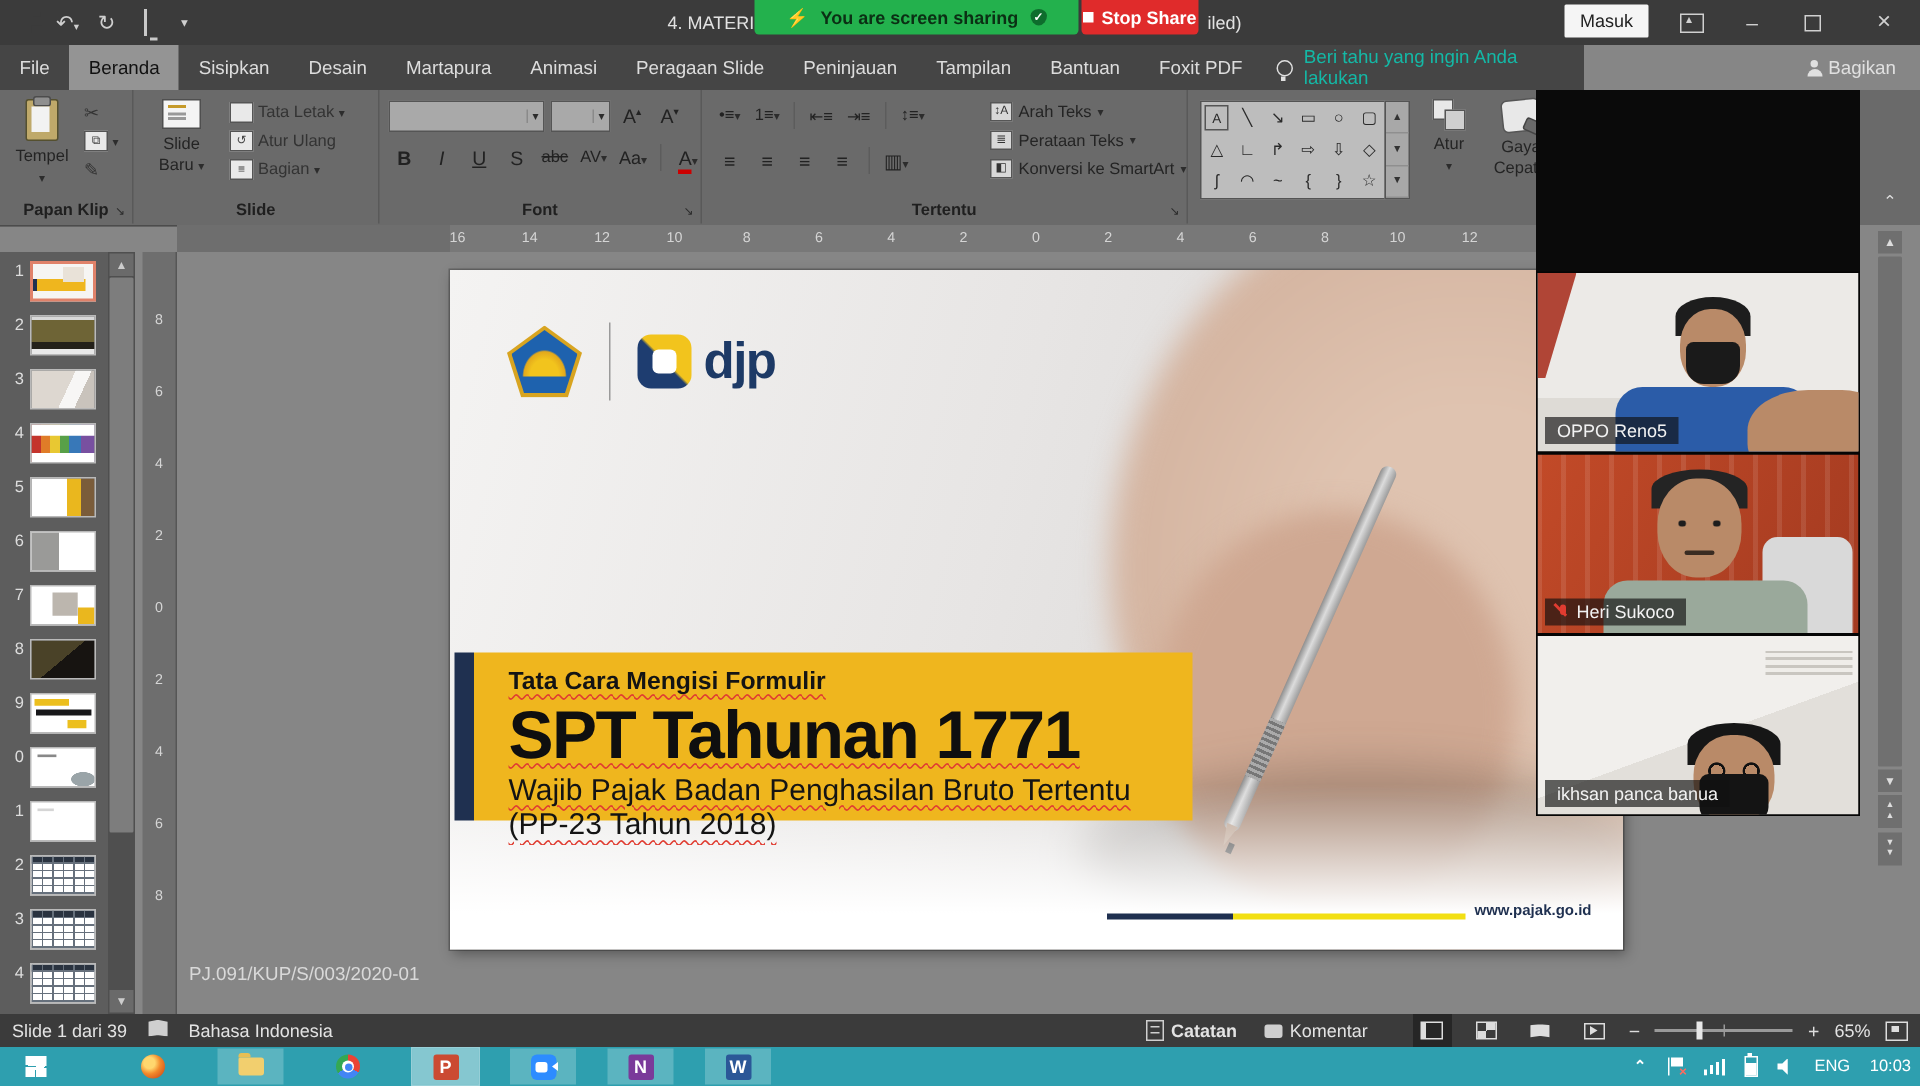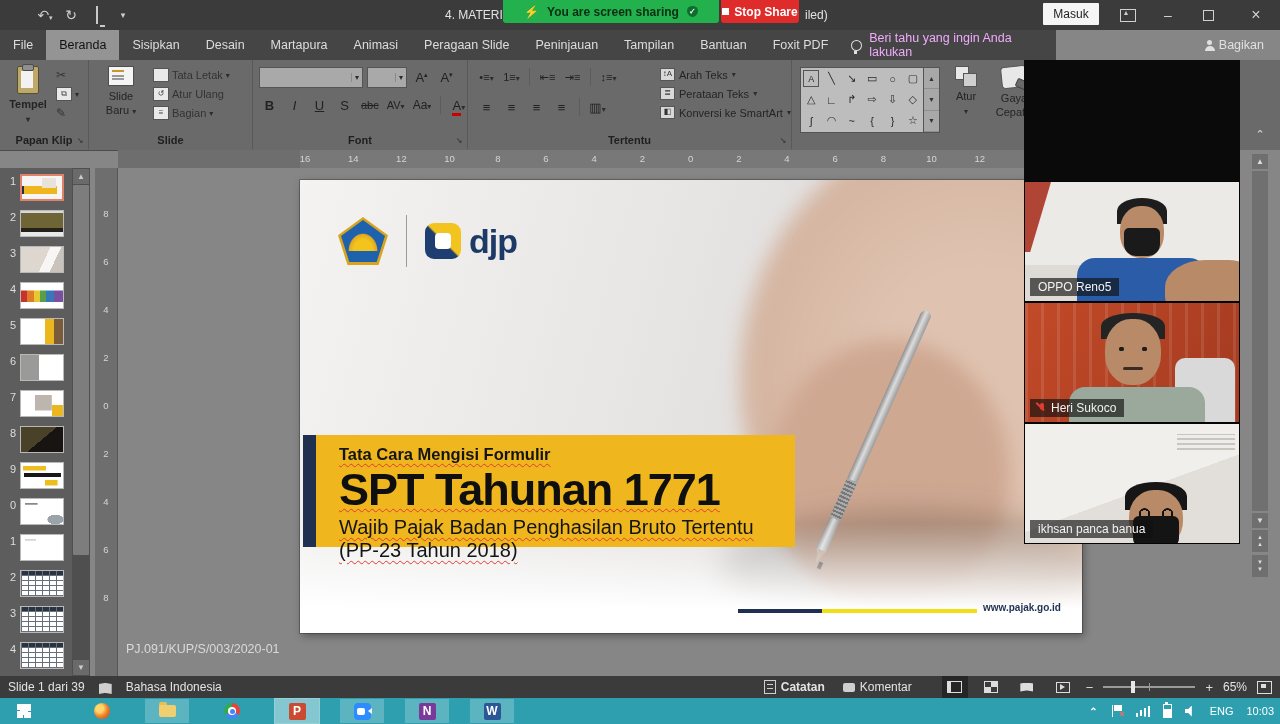--- a/index.html
+++ b/index.html
@@ -27,21 +27,21 @@
       font-size:12px;display:flex;align-items:center;justify-content:center;border-radius:1px;cursor:pointer;}
   .winctl{position:absolute;top:0;height:30px;width:40px;display:flex;align-items:center;justify-content:center;color:#d0d0d0;font-size:14px;}
   .restore-ic{width:9px;height:9px;border:1px solid #d0d0d0;position:relative;background:#3b3b3b;}
   .restore-ic::before{content:"";position:absolute;left:2px;top:-4px;width:9px;height:9px;border:1px solid #d0d0d0;z-index:-1;}
   .ribdisp{width:14px;height:11px;border:1px solid #d0d0d0;position:relative;}
   .ribdisp::after{content:"▴";position:absolute;left:3px;top:-2px;font-size:8px;color:#d0d0d0;}
   
   #tabrow{position:absolute;left:0;top:30px;width:1056px;height:30px;background:#454545;display:flex;align-items:stretch;color:#dddddd;font-size:12.5px;}
   .tab{display:flex;align-items:center;padding:0 13px;cursor:pointer;white-space:nowrap;}
   .tab.active{background:#949494;color:#111;}
-  #tellme{display:flex;align-items:center;gap:7px;color:#f0abfc;padding-left:10px;}
+  #tellme{display:flex;align-items:center;gap:7px;color:#14b8a6;padding-left:10px;}
   .bulb{width:9px;height:9px;border:1.5px solid #e0e0e0;border-radius:50%;position:relative;}
   .bulb::after{content:"";position:absolute;left:2px;bottom:-4px;width:3px;height:3px;background:#e0e0e0;}
   #bagikan{position:absolute;right:16px;top:30px;height:30px;display:flex;align-items:center;gap:4px;color:#e0e0e0;font-size:12.5px;cursor:pointer;}
   .person{width:10px;height:10px;position:relative;}
   .person::before{content:"";position:absolute;left:2.5px;top:0;width:5px;height:5px;border-radius:50%;background:#e0e0e0;}
   .person::after{content:"";position:absolute;left:0;bottom:-1px;width:10px;height:5px;border-radius:5px 5px 0 0;background:#e0e0e0;}
   
   #ribbon{position:absolute;left:0;top:60px;width:1280px;height:90px;background:#6a6a6a;color:#262626;border-bottom:1px solid #4c4c4c;}
   .rgroup{position:absolute;top:0;height:89px;border-right:1px solid #595959;}
   .glabel{position:absolute;left:0;right:0;bottom:3px;text-align:center;font-size:11px;font-weight:bold;color:#1f1f1f;}
@@ -175,21 +175,21 @@
   .t3 .shirt{position:absolute;left:44px;top:84px;width:136px;height:40px;background:#9aa99b;border-radius:16px 16px 0 0;}
   .t4{background:linear-gradient(160deg,#f1efec 0 55%,#e2dfda 55%);}
   .t4 .vent{position:absolute;left:152px;top:10px;width:58px;height:16px;background:repeating-linear-gradient(0deg,#c9c6c0 0 2px,#efede9 2px 5px);}
   .t4 .hair{position:absolute;left:100px;top:58px;width:62px;height:28px;background:#161616;border-radius:50% 50% 0 0;}
   .t4 .face{position:absolute;left:104px;top:66px;width:54px;height:58px;background:#b98a68;border-radius:46%;}
   .t4 .glasses{position:absolute;left:108px;top:84px;width:46px;height:12px;
       background:linear-gradient(#0000,#0000),radial-gradient(circle at 25% 50%,transparent 0 4px,#111 4px 5.5px,transparent 6px),radial-gradient(circle at 75% 50%,transparent 0 4px,#111 4px 5.5px,transparent 6px);}
   .t4 .mask{position:absolute;left:108px;top:92px;width:46px;height:32px;background:#141414;border-radius:6px 6px 10px 10px;}
   
   #statusbar{position:absolute;left:0;top:676px;width:1280px;height:22px;background:#3b3b3b;color:#e3e3e3;font-size:12px;display:flex;align-items:center;}
-  #statusbar .left{display:flex;align-items:flex-end;gap:14px;padding-left:8px;}
+  #statusbar .left{display:flex;align-items:flex-start;gap:14px;padding-left:8px;}
   #statusbar .right{margin-left:auto;display:flex;align-items:center;gap:10px;padding-right:8px;}
   .book-ic{width:13px;height:11px;background:#cfcfcf;clip-path:polygon(0 10%,45% 0,55% 0,100% 10%,100% 100%,55% 92%,45% 92%,0 100%);position:relative;}
   .note-ic{width:10px;height:12px;border:1px solid #cfcfcf;background:linear-gradient(#cfcfcf 0 0) 50% 30%/60% 1px no-repeat,linear-gradient(#cfcfcf 0 0) 50% 60%/60% 1px no-repeat;}
   .cmt-ic{width:12px;height:9px;background:#cfcfcf;border-radius:2px;position:relative;}
   .cmt-ic::after{content:"";position:absolute;left:2px;bottom:-3px;border:3px solid transparent;border-top-color:#cfcfcf;border-left-width:2px;border-right-width:2px;}
   .viewbtn{width:26px;height:22px;display:flex;align-items:center;justify-content:center;cursor:pointer;}
   .viewbtn.sel{background:#262626;}
   .ic-normal{width:13px;height:10px;border:1px solid #ddd;background:linear-gradient(90deg,#ddd 0 3px,transparent 3px);}
   .ic-grid{width:12px;height:10px;background:conic-gradient(#ddd 0 25%,transparent 25% 50%,#ddd 50% 75%,transparent 75%);outline:1px solid #ddd;}
   .ic-read{width:13px;height:9px;background:#ddd;clip-path:polygon(0 12%,46% 0,54% 0,100% 12%,100% 100%,54% 90%,46% 90%,0 100%);}
@@ -284,21 +284,21 @@
     </div>
   </div>
   <div id="bagikan">
     <span class="person"></span>
     <span>Bagikan</span>
   </div>
 
   <div id="ribbon">
 
     <div class="rgroup" style="left:0;width:88px;">
-      <div class="bigbtn" style="left:2px;font-weight:bold;">
+      <div class="bigbtn" style="left:2px;">
         <div class="bico clipboard-ic"></div>
         <span>Tempel</span><br><span class="caret">▾</span>
       </div>
       <div class="smallcol" style="left:56px;top:8px;">
         <span class="srow">✂</span>
         <span class="srow">
             <span class="mini-ic">⧉</span>
             <span class="caret">▾</span>
           </span>
         <span class="srow">✎</span>

